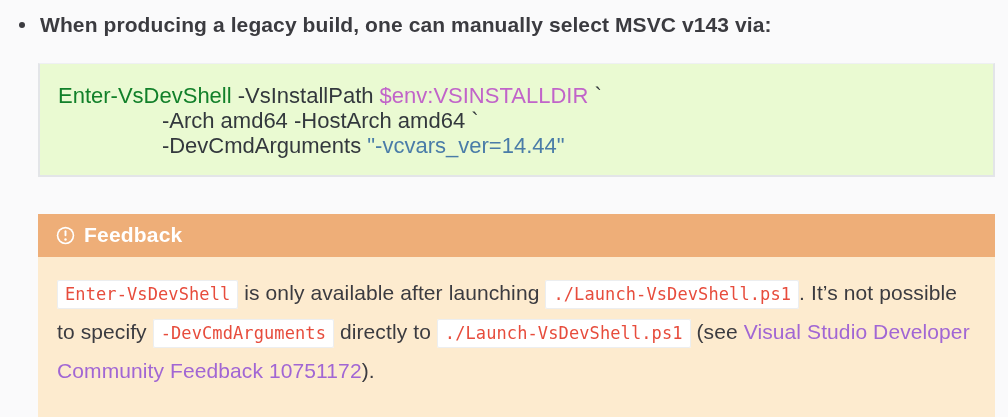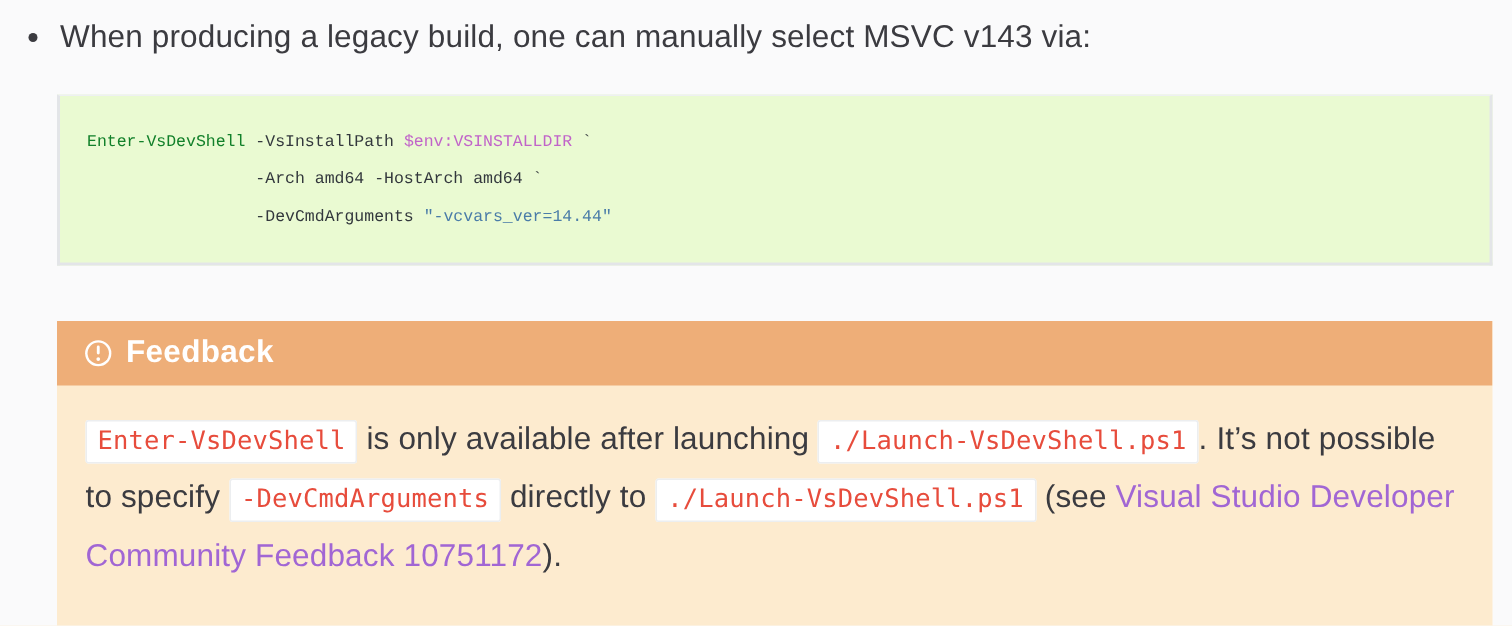--- a/index.html
+++ b/index.html
@@ -22,20 +22,21 @@
     list-style: none;
   }
   .bullet-item {
     position: relative;
     margin: 0;
     padding: 0 0 0 40px;
     font-size: 21px;
     line-height: 30px;
     color: #3b3b40;
     letter-spacing: 0.1px;
+    font-weight: bold;
   }
   .bullet-item::before {
     content: "";
     position: absolute;
     left: 19px;
     top: 22px;
     width: 6px;
     height: 6px;
     border-radius: 50%;
     background: #3b3b40;
@@ -56,22 +57,22 @@
     background: #eafad2;
     border-left: 2px solid #e3e5e8;
     border-right: 2px solid #e3e5e8;
     border-top: 1px solid #eef0f2;
     border-bottom: 2px solid #e3e5e8;
     overflow: hidden;
   }
   .codeblock pre {
     margin: 0;
     padding: 19px 0 0 18px;
-    font-family: Liberation Mono, monospace;
-    font-size: 11px;
+    font-family: Liberation Sans, sans-serif;
+    font-size: 22px;
     line-height: 25px;
     white-space: pre;
     color: #2f3337;
   }
   .tok-cmd    { color: #12802a; }
   .tok-param  { color: #33383d; }
   .tok-var    { color: #c164c9; }
   .tok-str    { color: #4a7ca8; }
   .tok-tick   { color: #33383d; }
 

